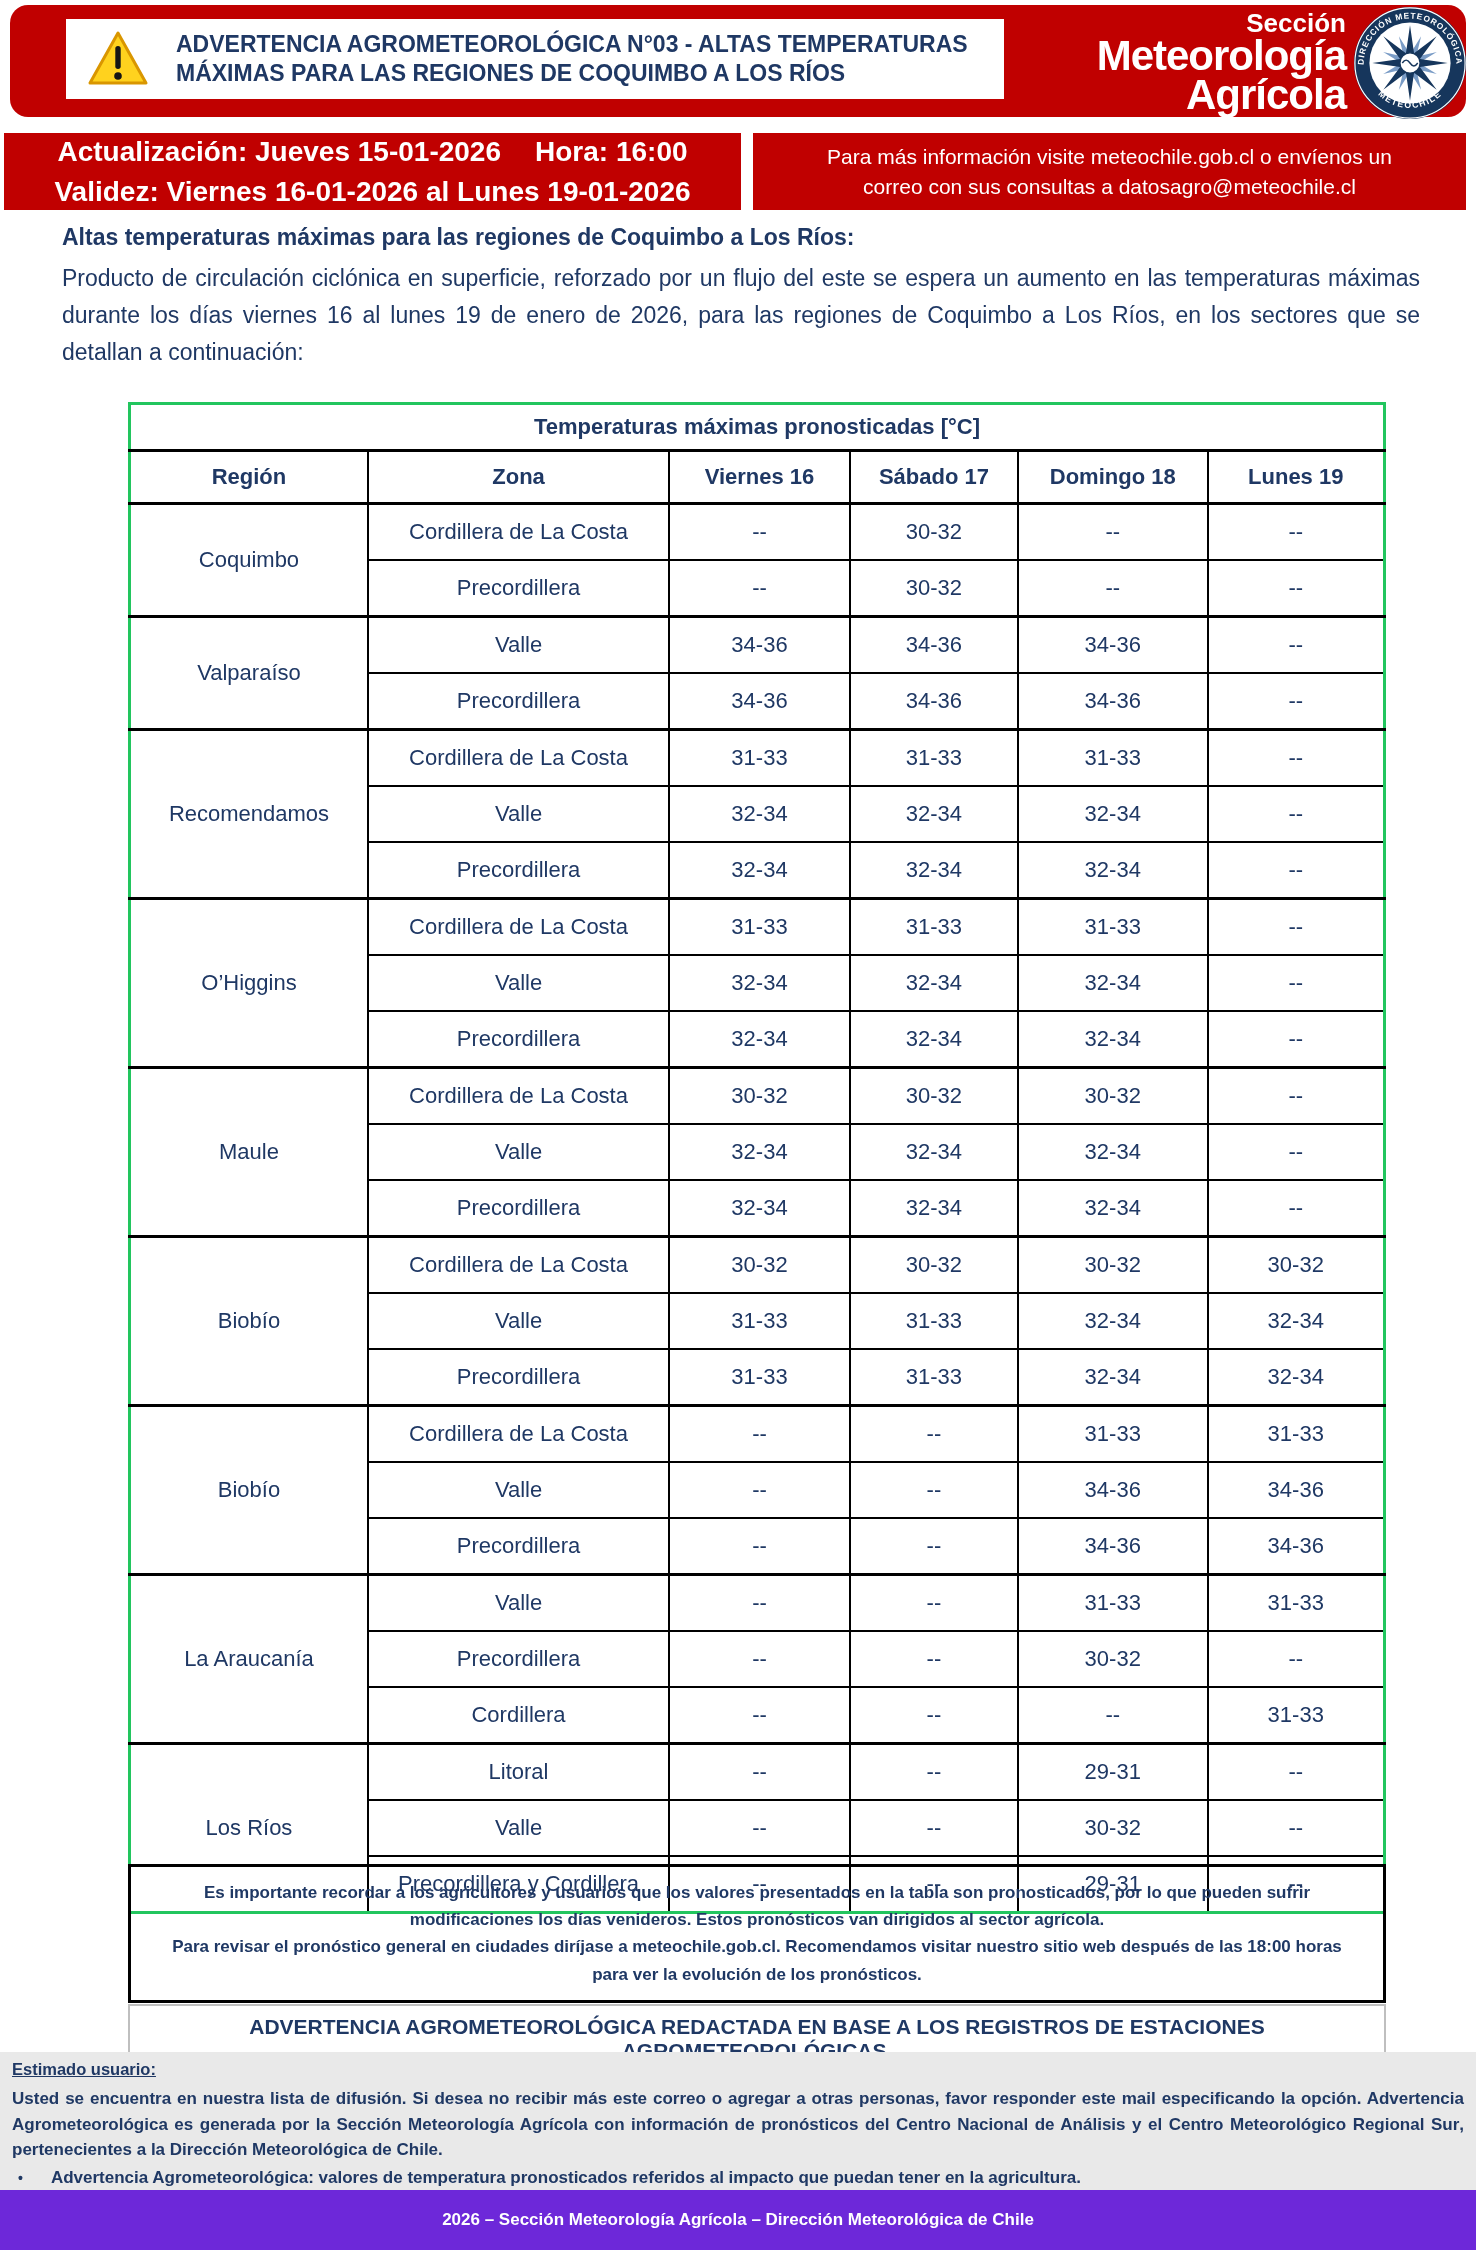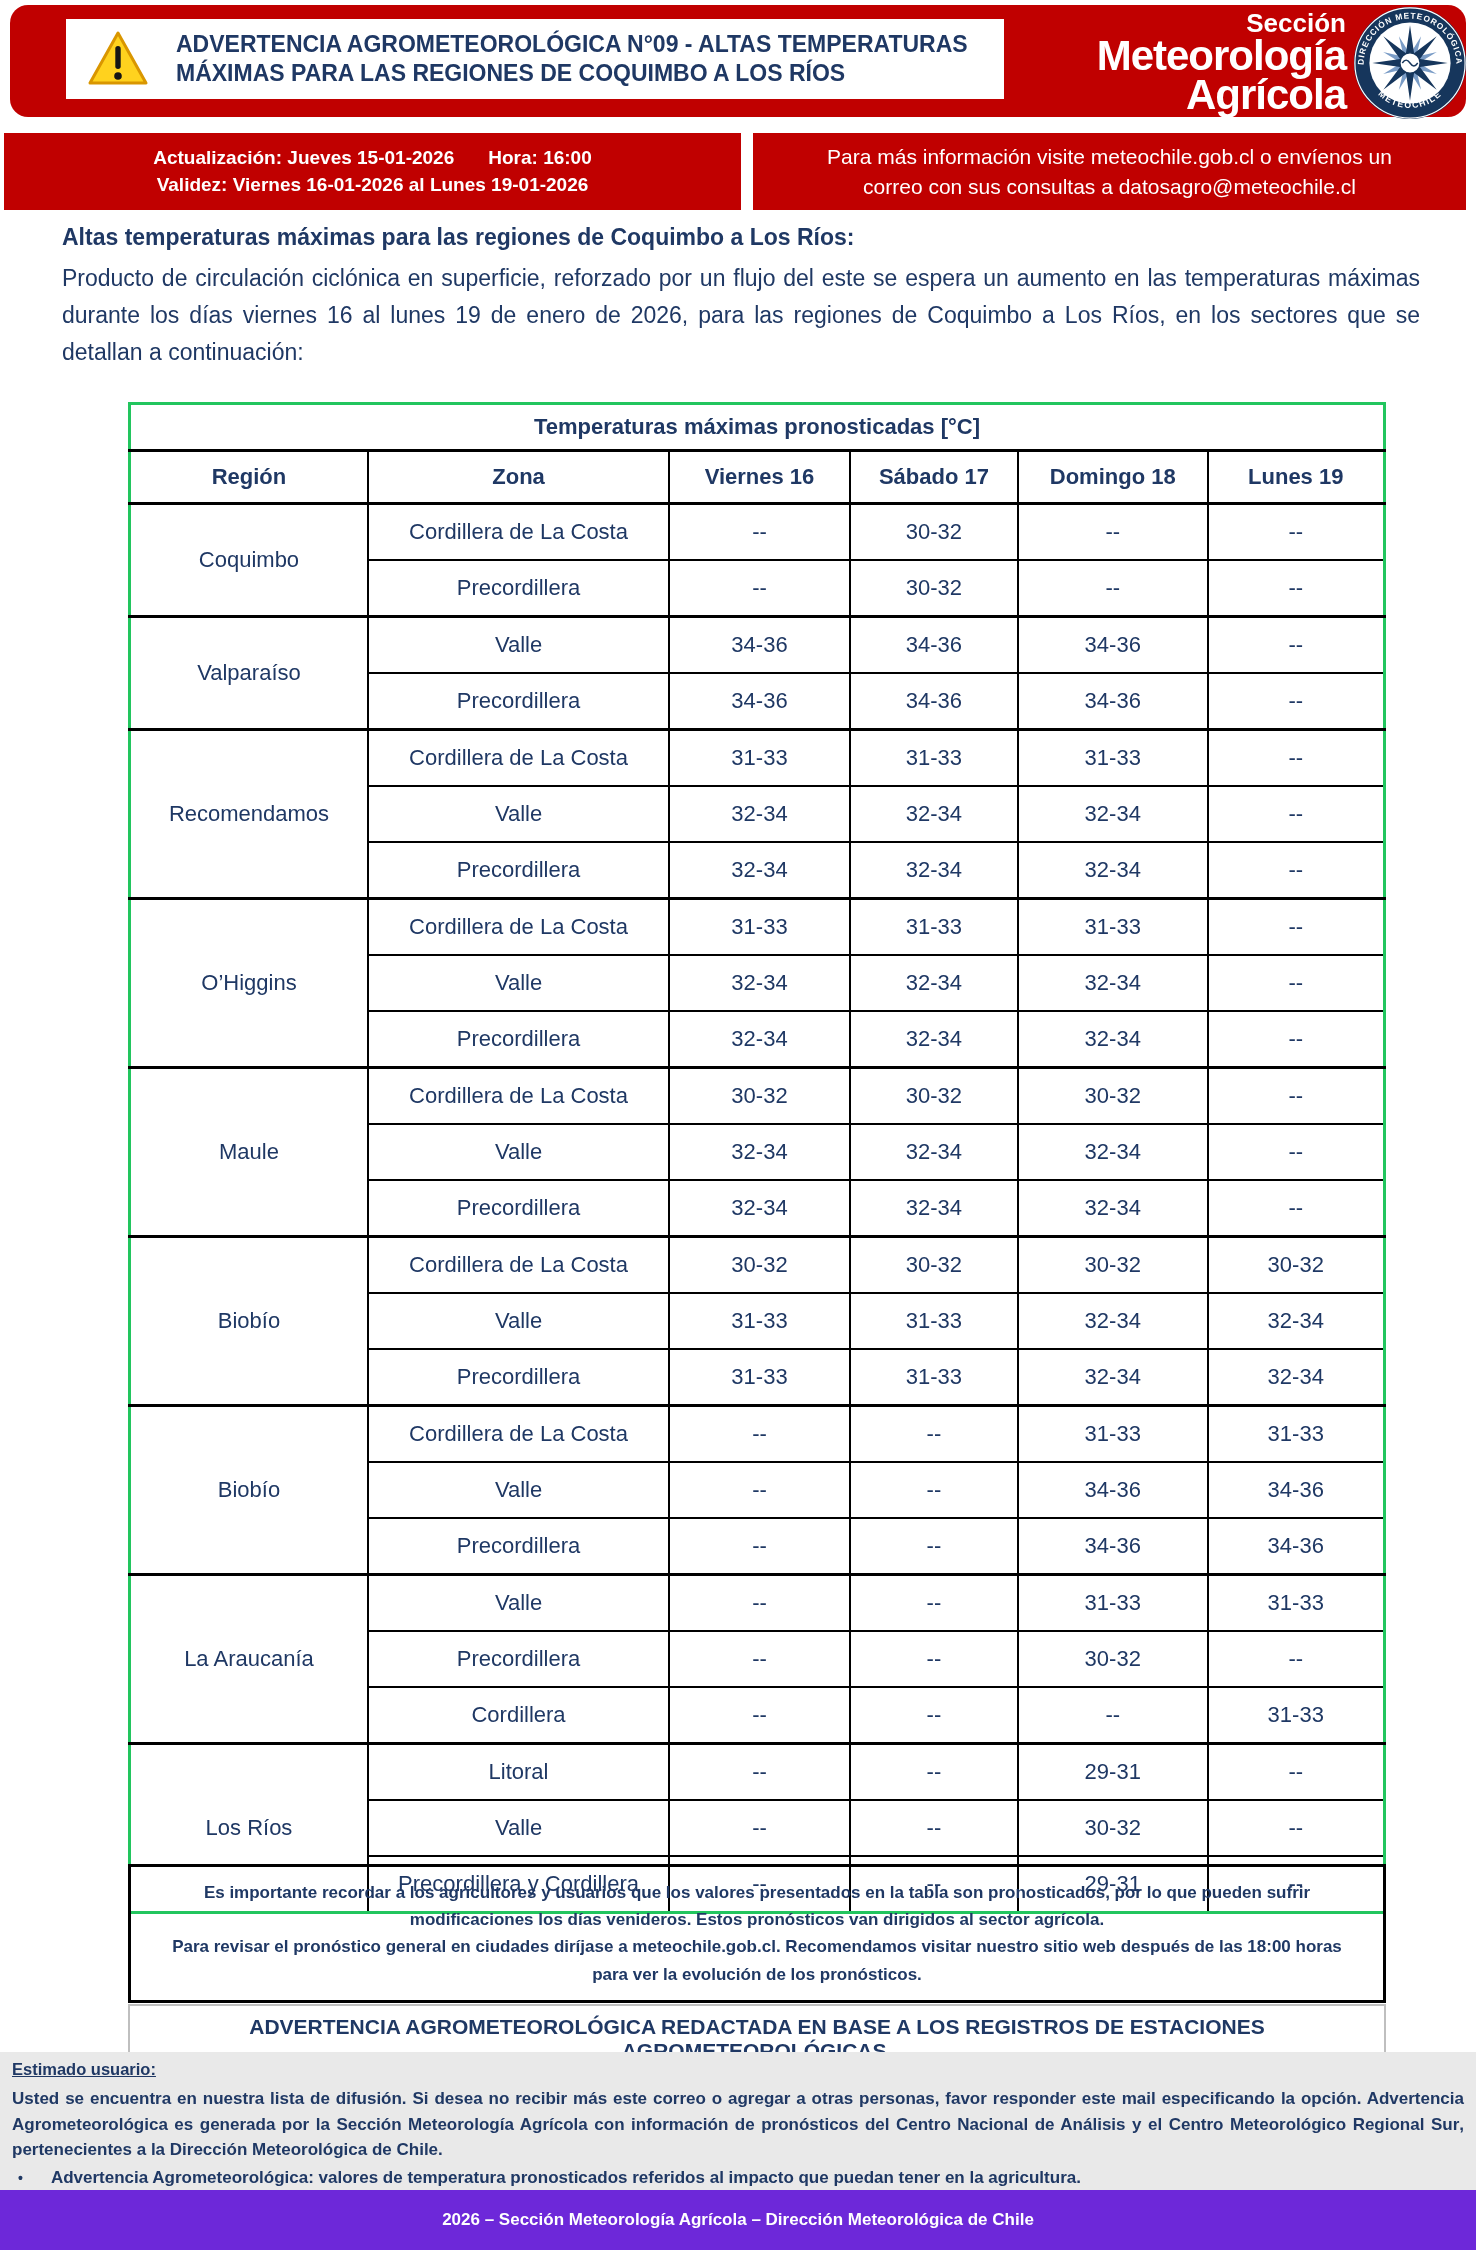--- a/index.html
+++ b/index.html
@@ -15,21 +15,21 @@
   .header-title{margin-left:26px;font-size:23px;font-weight:bold;color:#1F3864;line-height:1.28;}
   .logo-text{position:absolute;right:130px;top:10px;text-align:right;color:#fff;}
   .logo-text .seccion{font-size:26px;font-weight:bold;line-height:1;margin-bottom:1px;}
   .logo-text .brand{font-size:42px;font-weight:bold;line-height:0.92;letter-spacing:-1px;}
   .logo-svg{position:absolute;left:1352px;top:5px;}
 
   
   .bar{position:absolute;top:133px;height:77px;background:#C00000;color:#fff;
        display:flex;flex-direction:column;align-items:center;justify-content:center;
        text-align:center;line-height:1.4;}
-  .update-bar{left:4px;width:737px;font-weight:bold;font-size:19px;}
+  .update-bar{left:4px;width:737px;font-weight:bold;font-size:28px;}
   .info-bar{left:753px;width:713px;font-size:21px;font-weight:normal;}
   .hora-gap{display:inline-block;width:34px;}
 
   
   .intro-heading{position:absolute;left:62px;top:224px;font-size:23px;font-weight:bold;}
   .intro-para{position:absolute;left:62px;top:260px;width:1358px;font-size:23px;
               line-height:37px;text-align:justify;}
 
   
   .table-wrap{position:absolute;left:128px;top:378px;width:1258px;}
@@ -72,21 +72,21 @@
 
   <div class="header-band"></div>
 
   <div class="title-box">
     <svg class="warn-icon" width="64" height="60" viewBox="0 0 64 60">
       <path d="M32 4 L60 54 L4 54 Z" fill="#FFD21E" stroke="#D99600" stroke-width="3" stroke-linejoin="round"></path>
       <rect x="29.3" y="17" width="5.4" height="23" rx="2.7" fill="#151515"></rect>
       <circle cx="32" cy="47" r="3.8" fill="#151515"></circle>
     </svg>
     <div class="header-title">
-      <div>ADVERTENCIA AGROMETEOROLÓGICA N°09 - ALTAS TEMPERATURAS</div>
+      <div>ADVERTENCIA AGROMETEOROLÓGICA N°03 - ALTAS TEMPERATURAS</div>
       <div>MÁXIMAS PARA LAS REGIONES DE COQUIMBO A LOS RÍOS</div>
     </div>
   </div>
 
   <div class="logo-text">
     <div class="seccion">Sección</div>
     <div class="brand">Meteorología</div>
     <div class="brand">Agrícola</div>
   </div>
 

